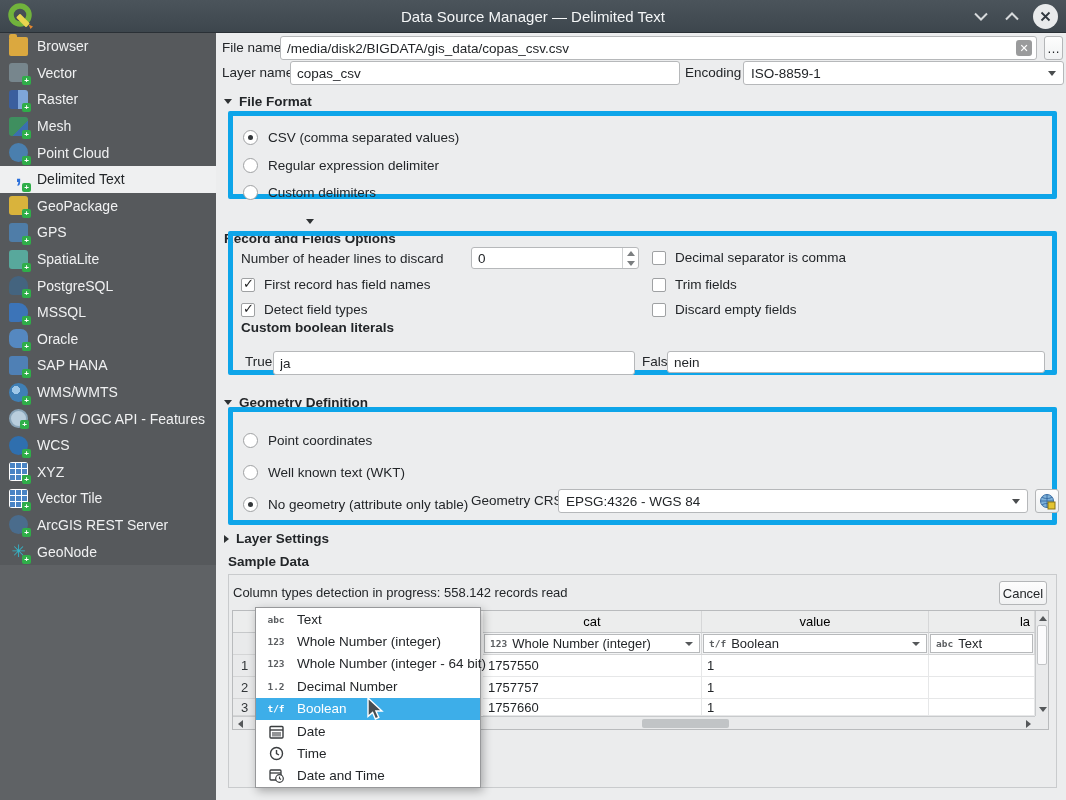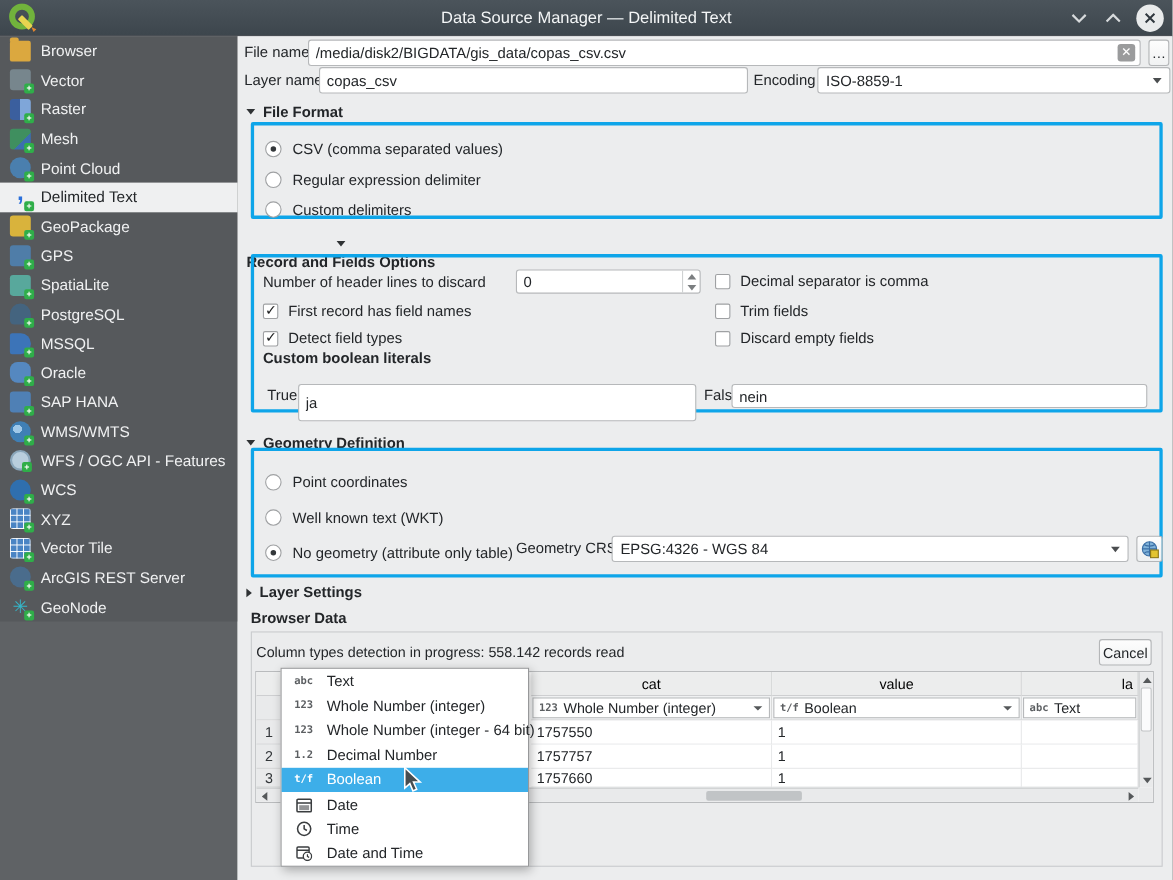--- a/index.html
+++ b/index.html
@@ -55,21 +55,21 @@
     color:#fff;font-size:11px;line-height:16px;text-align:center;font-weight:bold;}
   .btn{position:absolute;background:linear-gradient(#fdfdfd,#f1f2f3);border:1px solid #b4b6b8;border-radius:3px;
     font-size:13px;color:#232629;display:flex;align-items:center;justify-content:center;}
   .combo{position:absolute;background:#fff;border:1px solid #b6b8ba;border-radius:3px;
     display:flex;align-items:center;padding:0 22px 0 7px;white-space:nowrap;overflow:hidden;}
   .combo .arr{position:absolute;right:7px;top:50%;margin-top:-2px;width:0;height:0;
     border-left:4px solid transparent;border-right:4px solid transparent;border-top:5px solid #4a4d4f;}
   .caret-d{width:0;height:0;border-left:4px solid transparent;border-right:4px solid transparent;border-top:5px solid #2f3234;}
   .caret-r{width:0;height:0;border-top:4px solid transparent;border-bottom:4px solid transparent;border-left:5px solid #2f3234;}
   .g-title{position:absolute;display:flex;align-items:center;gap:7px;font-weight:bold;font-size:13.5px;}
-  .frame{position:absolute;border:3px solid #0ea5e9;border-radius:2px;}
+  .frame{position:absolute;border:5px solid #0ea5e9;border-radius:2px;}
   .radio-row{position:absolute;display:flex;align-items:center;gap:10px;}
   .radio{width:15px;height:15px;border-radius:50%;border:1px solid #9fa1a3;background:#fff;position:relative;flex:none;}
   .radio.on::after{content:"";position:absolute;left:4px;top:4px;width:5px;height:5px;border-radius:50%;background:#33373a;}
   .cb-row{position:absolute;display:flex;align-items:center;gap:9px;}
   .cb{width:14px;height:14px;border:1px solid #9fa1a3;border-radius:2px;background:#fff;position:relative;flex:none;}
   .cb.on::after{content:"\2713";position:absolute;left:1px;top:-3px;font-size:13px;font-weight:bold;color:#1d1e1f;}
   .spin{position:absolute;background:#fff;border:1px solid #b6b8ba;border-radius:3px;}
   .spin input{width:100%;height:100%;border:none;background:transparent;font-family:inherit;font-size:13.5px;padding:0 20px 0 6px;outline:none;color:#232629;}
   .spin .btns{position:absolute;right:0;top:0;bottom:0;width:16px;border-left:1px solid #cfd1d2;display:flex;flex-direction:column;}
   .spin .sb{flex:1;display:flex;align-items:center;justify-content:center;}
@@ -297,21 +297,21 @@
       <div class="cb-row" style="left:8px;top:66px;">
         <span class="cb on"></span>
         <span>Detect field types</span>
       </div>
       <div class="cb-row" style="left:419px;top:66px;">
         <span class="cb"></span>
         <span>Discard empty fields</span>
       </div>
       <div class="lbl" style="left:8px;top:84px;font-weight:bold;">Custom boolean literals</div>
       <div class="lbl" style="left:12px;top:118px;">True</div>
-      <div class="field" style="left:40px;top:115px;width:362px;height:34px;">
+      <div class="field" style="left:40px;top:115px;width:362px;height:24px;">
         <input class="tinput" readonly="" value="ja" style="">
       </div>
       <div class="lbl" style="left:409px;top:118px;">False</div>
       <div class="field" style="left:434px;top:115px;width:378px;height:22px;">
         <input class="tinput" readonly="" value="nein" style="">
       </div>
     </div>
 
     <div class="g-title" style="left:8px;top:362px;">
       <span class="caret-d"></span>
@@ -342,21 +342,21 @@
           <rect x="9" y="9" width="7" height="7" fill="#e3c431" stroke="#8a7514"></rect>
         </svg>
       </div>
     </div>
 
     <div class="g-title" style="left:8px;top:498px;">
       <span class="caret-r"></span>
       <span>Layer Settings</span>
     </div>
 
-    <div class="lbl" style="left:12px;top:521px;font-weight:bold;">Browser Data</div>
+    <div class="lbl" style="left:12px;top:521px;font-weight:bold;">Sample Data</div>
 
     <div class="panel" style="left:12px;top:541px;width:829px;height:214px;">
       <div class="lbl" style="left:4px;top:10px;font-size:13px;">Column types detection in progress: 558.142 records read</div>
       <div class="btn" style="right:9px;top:6px;width:48px;height:24px;">Cancel</div>
 
       <div class="table" style="left:3px;top:35px;width:817px;height:120px;">
 
         <div class="tc th" style="left:0;top:0;width:24px;height:22px;"></div>
         <div class="tc th" style="left:250px;top:0;width:219px;height:22px;">cat</div>
         <div class="tc th" style="left:469px;top:0;width:227px;height:22px;">value</div>

